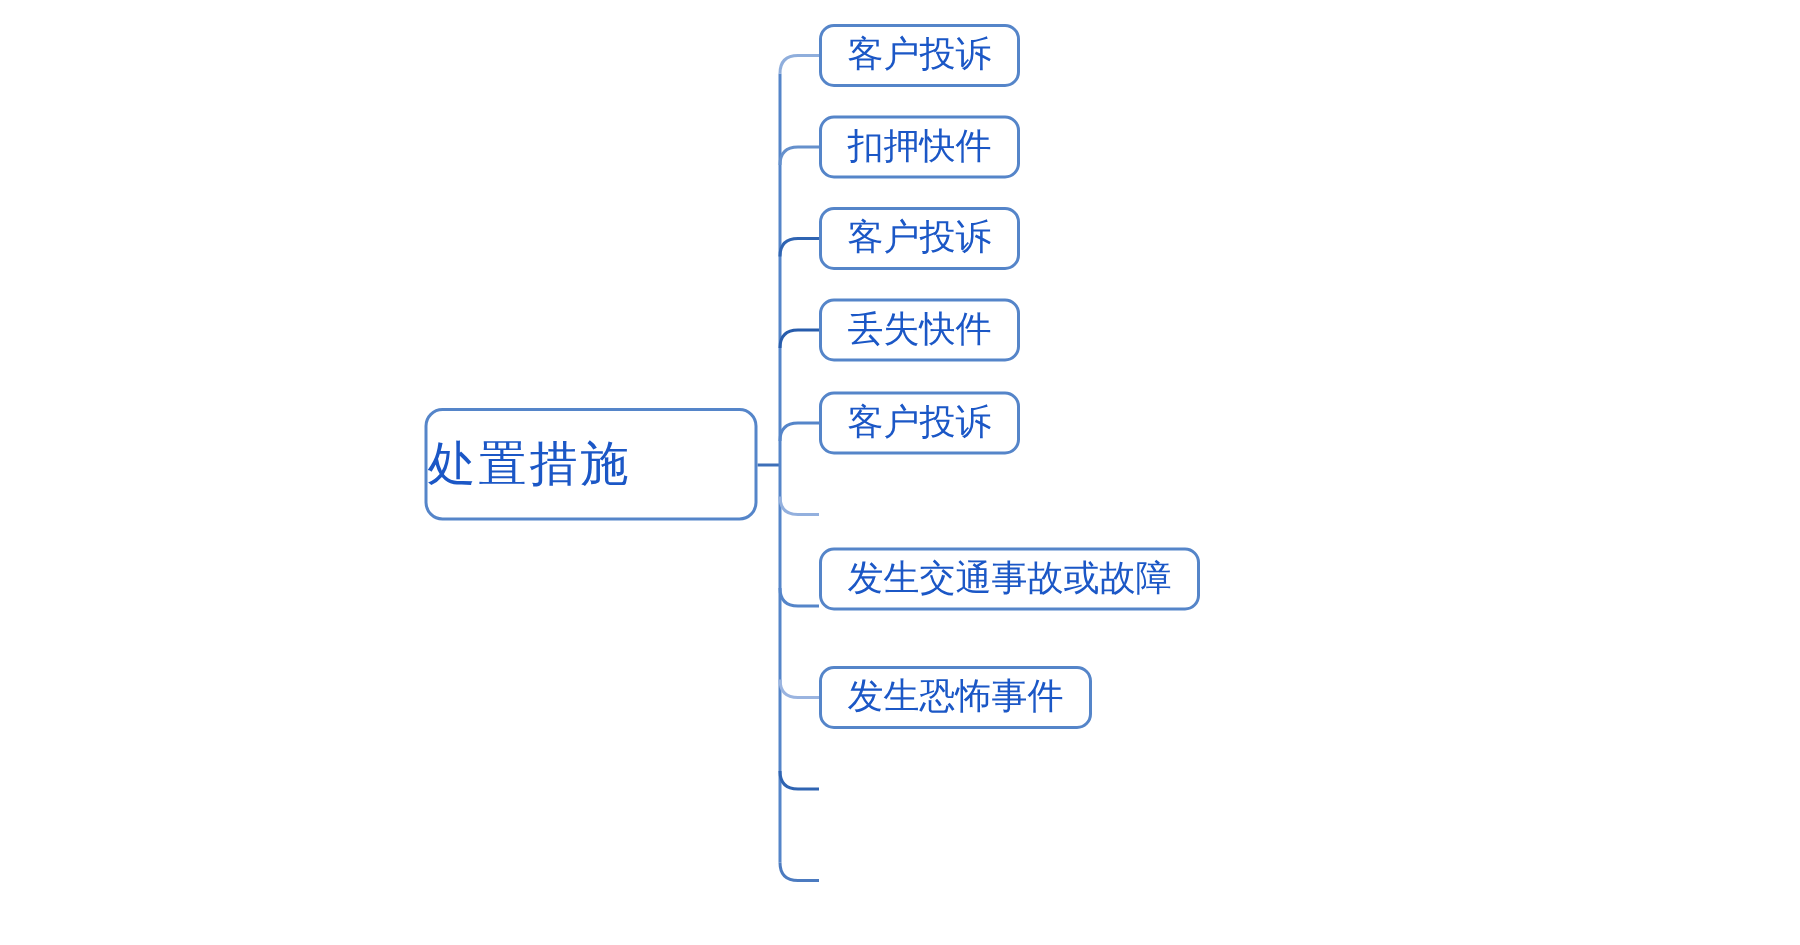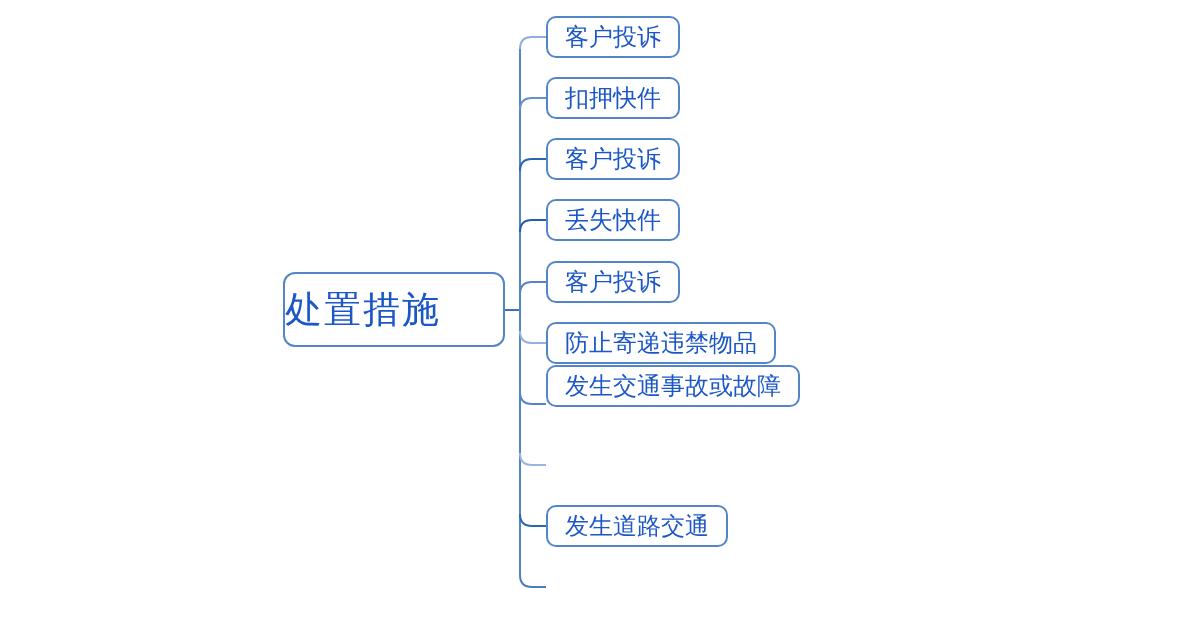--- a/index.html
+++ b/index.html
@@ -34,21 +34,21 @@
     color: #1b57c6;
     white-space: nowrap;
     text-align: left;
   }
   .root-node {
     left: 283px;
     top: 272px;
     width: 222px;
     height: 75px;
     border-radius: 12px;
-    font-size: 37px;
+    font-size: 32px;
     line-height: 71px;
     letter-spacing: 2px;
   }
   .child-node {
     left: 546px;
     height: 42px;
     border-radius: 10px;
     font-size: 24px;
     line-height: 38px;
     padding: 0 17px;
@@ -79,21 +79,20 @@
   <div class="node child-node" style="top:16px">客户投诉</div>
 
   <div class="node child-node" style="top:77px">扣押快件</div>
 
   <div class="node child-node" style="top:138px">客户投诉</div>
 
   <div class="node child-node" style="top:199px">丢失快件</div>
 
   <div class="node child-node" style="top:261px">客户投诉</div>
 
-  <div class="node child-node" style="top:322px">防止寄递违禁物品</div>
 
   <div class="node child-node" style="top:365px">发生交通事故或故障</div>
 
+  <div class="node child-node" style="top:444px">发生恐怖事件</div>
 
-  <div class="node child-node" style="top:505px">发生道路交通</div>
 
 
 </div>
 
 </body></html>

